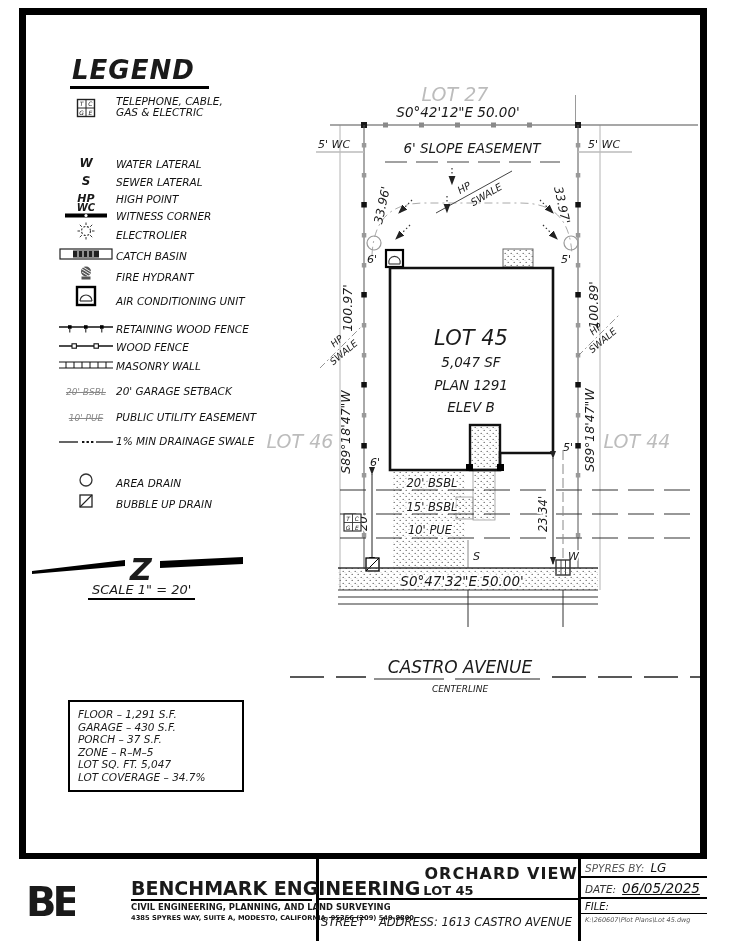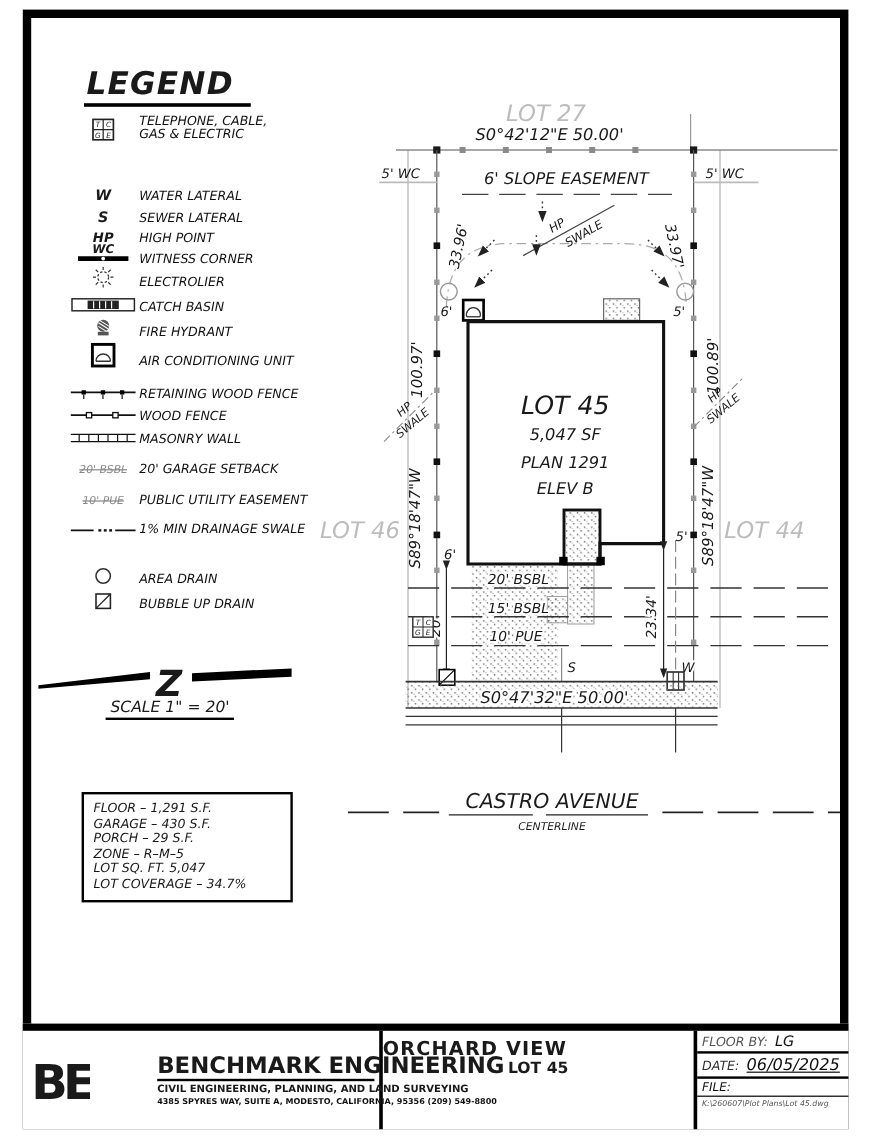--- a/index.html
+++ b/index.html
@@ -11,35 +11,35 @@
   .legend-title{position:absolute;left:70px;top:55px;font-size:26px;font-weight:bold;
       font-style:italic;letter-spacing:1px;border-bottom:3px solid #000;padding:0 14px 1px 2px;}
   .lg-row{position:absolute;left:56px;display:flex;align-items:flex-end;height:20px;}
   .lg-icon{width:60px;display:flex;justify-content:center;align-items:center;flex:none;}
   .lg-label{font-style:italic;font-size:10.5px;line-height:11px;white-space:pre-line;color:#111;}
   .symtext{font-style:italic;font-weight:bold;font-size:12px;}
   
   .scale-wrap{position:absolute;left:30px;top:548px;}
   .scale-label{position:absolute;left:88px;top:582px;font-style:italic;font-size:13px;
       border-bottom:2px solid #000;padding:0 4px 1px 4px;}
-  .stats-box{position:absolute;left:68px;top:660px;width:156px;border:2px solid #000;
+  .stats-box{position:absolute;left:68px;top:700px;width:156px;border:2px solid #000;
       padding:6px 8px;font-style:italic;font-size:10.5px;line-height:12.6px;background:#fff;}
   .notes{position:absolute;left:35px;top:758px;width:290px;font-style:italic;font-size:10.5px;line-height:12px;}
   .notes p{margin:0 0 9px 0;}
   .notes .nt{margin-bottom:4px;}
   
   .tblock{position:absolute;left:19px;top:853px;width:688px;height:88px;box-sizing:border-box;
       border-top:6px solid #000;background:#fff;display:flex;}
   .tb-left{width:300px;box-sizing:border-box;border-right:3px solid #000;display:flex;align-items:center;padding:4px 4px 4px 8px;gap:48px;}
   .tb-mid{width:262px;box-sizing:border-box;border-right:3px solid #000;display:flex;flex-direction:column;}
   .tb-right{flex:1;display:flex;flex-direction:column;font-style:italic;}
   .co-name{font-size:19px;font-weight:bold;letter-spacing:0px;border-bottom:2.5px solid #000;line-height:21px;white-space:nowrap;}
   .co-sub{font-size:8.4px;font-weight:bold;margin-top:1px;white-space:nowrap;}
   .co-addr{font-size:6.7px;font-weight:bold;margin-top:2px;white-space:nowrap;color:#111;}
-  .tb-proj{font-size:16px;font-weight:bold;text-align:left;margin-top:5px;letter-spacing:1px;}
+  .tb-proj{font-size:16px;font-weight:bold;text-align:right;margin-top:5px;letter-spacing:1px;}
   .tb-lot{font-size:13px;font-weight:bold;text-align:center;}
   .tb-city{font-size:12.5px;font-weight:bold;text-align:center;border-top:2px solid #000;padding:2px 0 1px 0;margin-top:2px;letter-spacing:1px;}
   .tb-street{border-top:2px solid #000;font-style:italic;font-size:11.5px;display:flex;gap:14px;padding:3px 2px 0 2px;flex:1;align-items:center;}
   .tbr-row{display:flex;align-items:baseline;gap:6px;padding:2px 4px 1px 4px;border-bottom:2px solid #000;}
   .tbr-lbl{font-size:10.5px;color:#555;}
   .tbr-val{font-size:12px;color:#111;}
   .tbr-date{font-size:13.5px;text-decoration:underline;}
   .tbr-file{border-bottom:1.5px solid #000;}
   .tbr-path{font-size:6.5px;color:#555;padding:2px 4px;font-style:italic;}
   
@@ -257,21 +257,21 @@
       <polygon points="2,23 95,12 95,18 2,26" fill="#000"></polygon>
       <text x="100" y="32" font-size="30" font-weight="bold" font-style="italic">Z</text>
       <polygon points="130,13 213,9 213,16 130,20" fill="#000"></polygon>
     </svg>
   </div>
   <div class="scale-label">SCALE  1" = 20'</div>
 
   <div class="stats-box">
     <div>FLOOR  –  1,291  S.F.</div>
     <div>GARAGE  –  430  S.F.</div>
-    <div>PORCH  –  29  S.F.</div>
+    <div>PORCH  –  37  S.F.</div>
     <div>ZONE  –  R–M–5</div>
     <div>LOT  SQ.  FT.  5,047</div>
     <div>LOT  COVERAGE  –  34.7%</div>
   </div>
 
 
   <svg style="position:absolute;left:260px;top:78px;" width="448" height="668" viewBox="260 78 448 668">
     <defs>
       <pattern id="stip" width="6" height="6" patternUnits="userSpaceOnUse">
         <circle cx="1.2" cy="1.4" r="0.7" fill="#666"></circle>
@@ -518,24 +518,28 @@
       </svg>
       <div style="margin-left:8px;min-width:0">
         <div class="co-name">BENCHMARK ENGINEERING</div>
         <div class="co-sub">CIVIL ENGINEERING, PLANNING, AND LAND SURVEYING</div>
         <div class="co-addr">4385 SPYRES WAY, SUITE A, MODESTO, CALIFORNIA, 95356    (209) 549-8800</div>
       </div>
     </div>
     <div class="tb-mid">
       <div class="tb-proj">ORCHARD  VIEW</div>
       <div class="tb-lot">LOT 45</div>
+      <div class="tb-street">
+        <span>STREET</span>
+        <span>ADDRESS:  1613  CASTRO  AVENUE</span>
+      </div>
     </div>
     <div class="tb-right">
       <div class="tbr-row">
-        <span class="tbr-lbl">FLOOR  BY:</span>
+        <span class="tbr-lbl">SPYRES  BY:</span>
         <span class="tbr-val">LG</span>
       </div>
       <div class="tbr-row">
         <span class="tbr-lbl" style="color:#333">DATE:</span>
         <span class="tbr-val tbr-date">06/05/2025</span>
       </div>
       <div class="tbr-row tbr-file">
         <span class="tbr-val" style="font-size:10px">FILE:</span>
       </div>
       <div class="tbr-path">K:\260607\Plot Plans\Lot 45.dwg</div>

